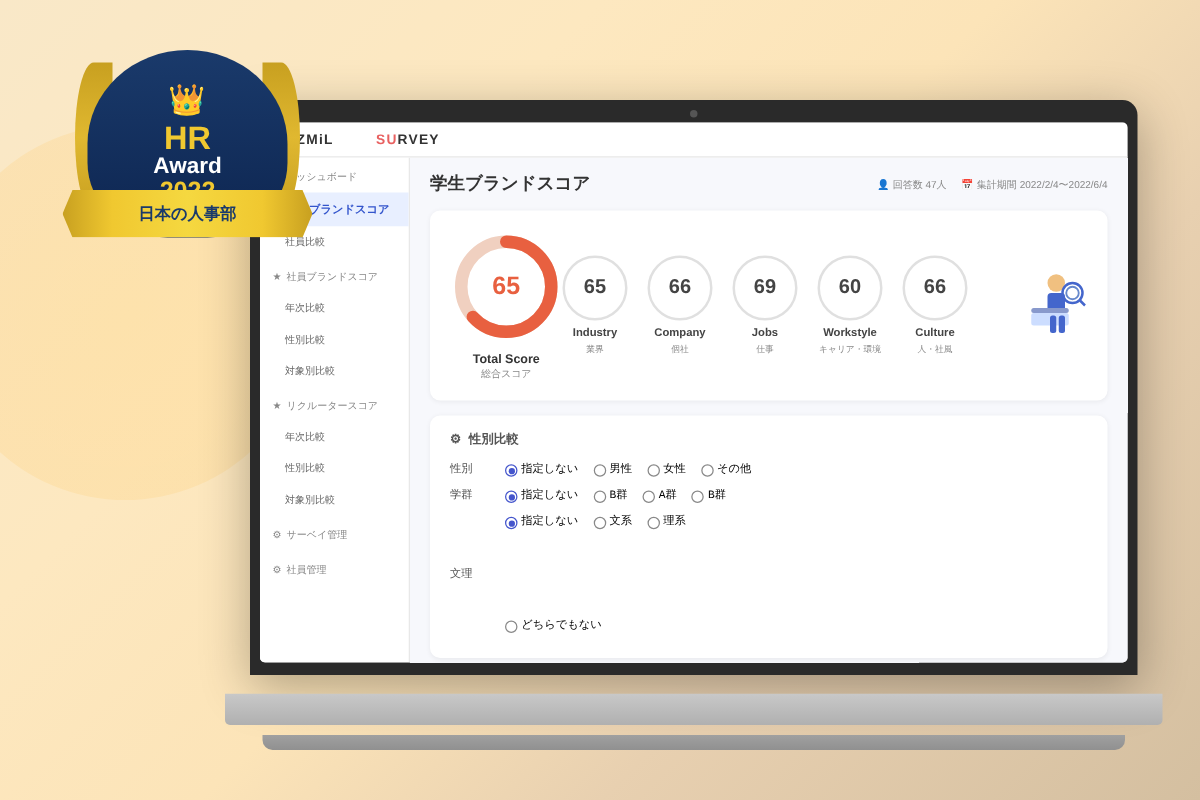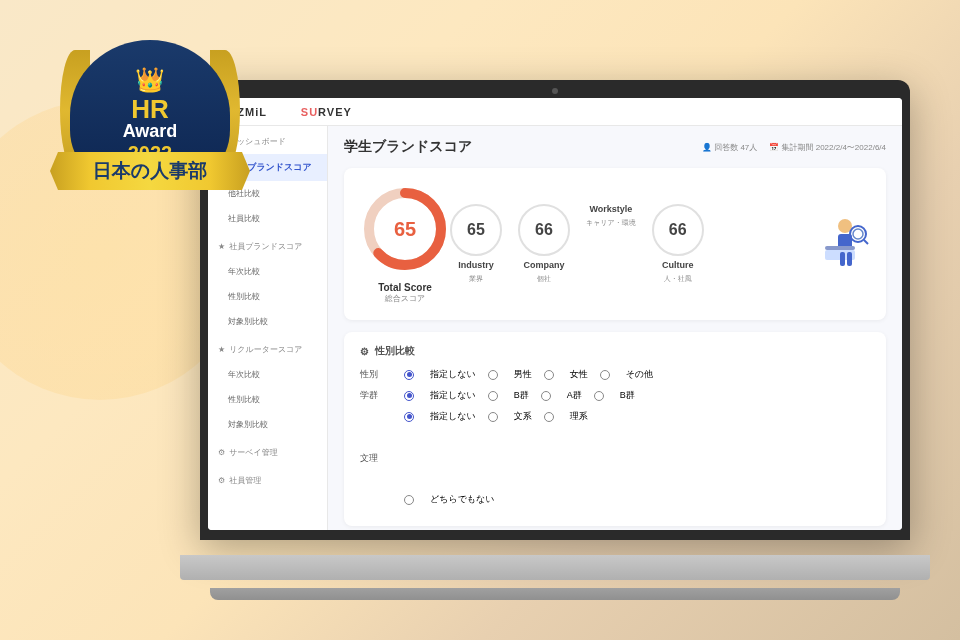--- a/index.html
+++ b/index.html
@@ -91,21 +91,21 @@
       z-index: 1;
     }
     .award-banner {
       position: absolute;
       bottom: 10px; left: -10px;
       width: 200px; height: 38px;
       background: linear-gradient(90deg, #c8a020 0%, #f0c830 20%, #f5d840 50%, #f0c830 80%, #c8a020 100%);
       display: flex;
       align-items: center;
       justify-content: center;
-      font-size: 19px;
+      font-size: 13px;
       font-weight: 900;
       color: #1a3a6b;
       border-radius: 4px;
       z-index: 3;
       clip-path: polygon(8px 0%, calc(100% - 8px) 0%, 100% 50%, calc(100% - 8px) 100%, 8px 100%, 0% 50%);
       text-align: center;
     }
 
     
     .laptop {
@@ -366,23 +366,24 @@
       flex-shrink: 0;
     }
     .filter-options {
       display: flex;
       gap: 12px;
       align-items: center;
       flex-wrap: wrap;
     }
     .filter-option {
       display: flex;
-      align-items: center;
-      gap: 16px;
+      align-items: flex-end;
+      gap: 3px;
       cursor: pointer;
+      font-family: Liberation Mono, monospace;
     }
     .radio-circle {
       width: 10px; height: 10px;
       border-radius: 50%;
       border: 1.5px solid #888;
       display: flex;
       align-items: center;
       justify-content: center;
     }
     .radio-circle.selected {
@@ -433,23 +434,20 @@
           <div class="sidebar">
             <div class="sidebar-item section-header">
               <span class="sidebar-icon">⊞</span>
               <span>ダッシュボード</span>
             </div>
             <div class="sidebar-item active">
               <span class="sidebar-icon">★</span>
               <span>学生ブランドスコア</span>
             </div>
             <div class="sidebar-item sub">
-              <span>他社比較</span>
-            </div>
-            <div class="sidebar-item sub">
               <span>社員比較</span>
             </div>
             <div class="sidebar-item section-header">
               <span class="sidebar-icon">★</span>
               <span>社員ブランドスコア</span>
             </div>
             <div class="sidebar-item sub">
               <span>年次比較</span>
             </div>
             <div class="sidebar-item sub">
@@ -518,20 +516,26 @@
                   <div class="score-circle">65</div>
                   <div class="score-name">Industry</div>
                   <div class="score-sub">業界</div>
                 </div>
                 <div class="score-item">
                   <div class="score-circle">66</div>
                   <div class="score-name">Company</div>
                   <div class="score-sub">個社</div>
                 </div>
                 <div class="score-item">
+                  <div class="score-circle">69</div>
+                  <div class="score-name">Jobs</div>
+                  <div class="score-sub">仕事</div>
+                </div>
+                <div class="score-item">
+                  <div class="score-circle">60</div>
                   <div class="score-name">Workstyle</div>
                   <div class="score-sub">キャリア・環境</div>
                 </div>
                 <div class="score-item">
                   <div class="score-circle">66</div>
                   <div class="score-name">Culture</div>
                   <div class="score-sub">人・社風</div>
                 </div>
               </div>
 

